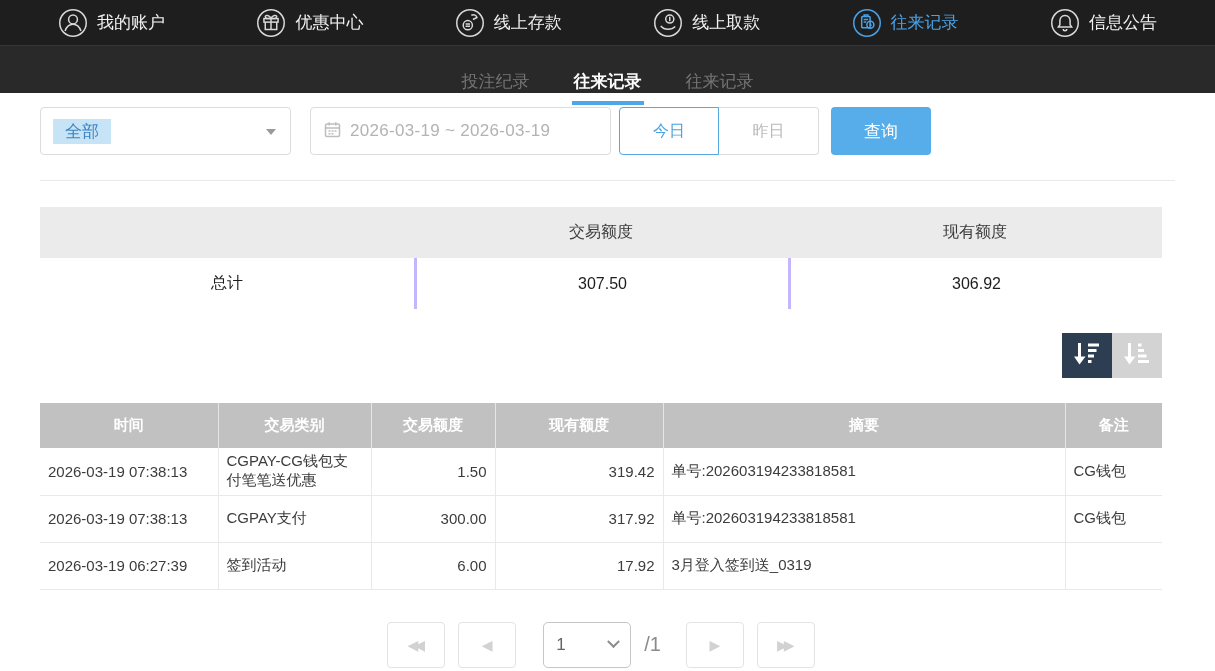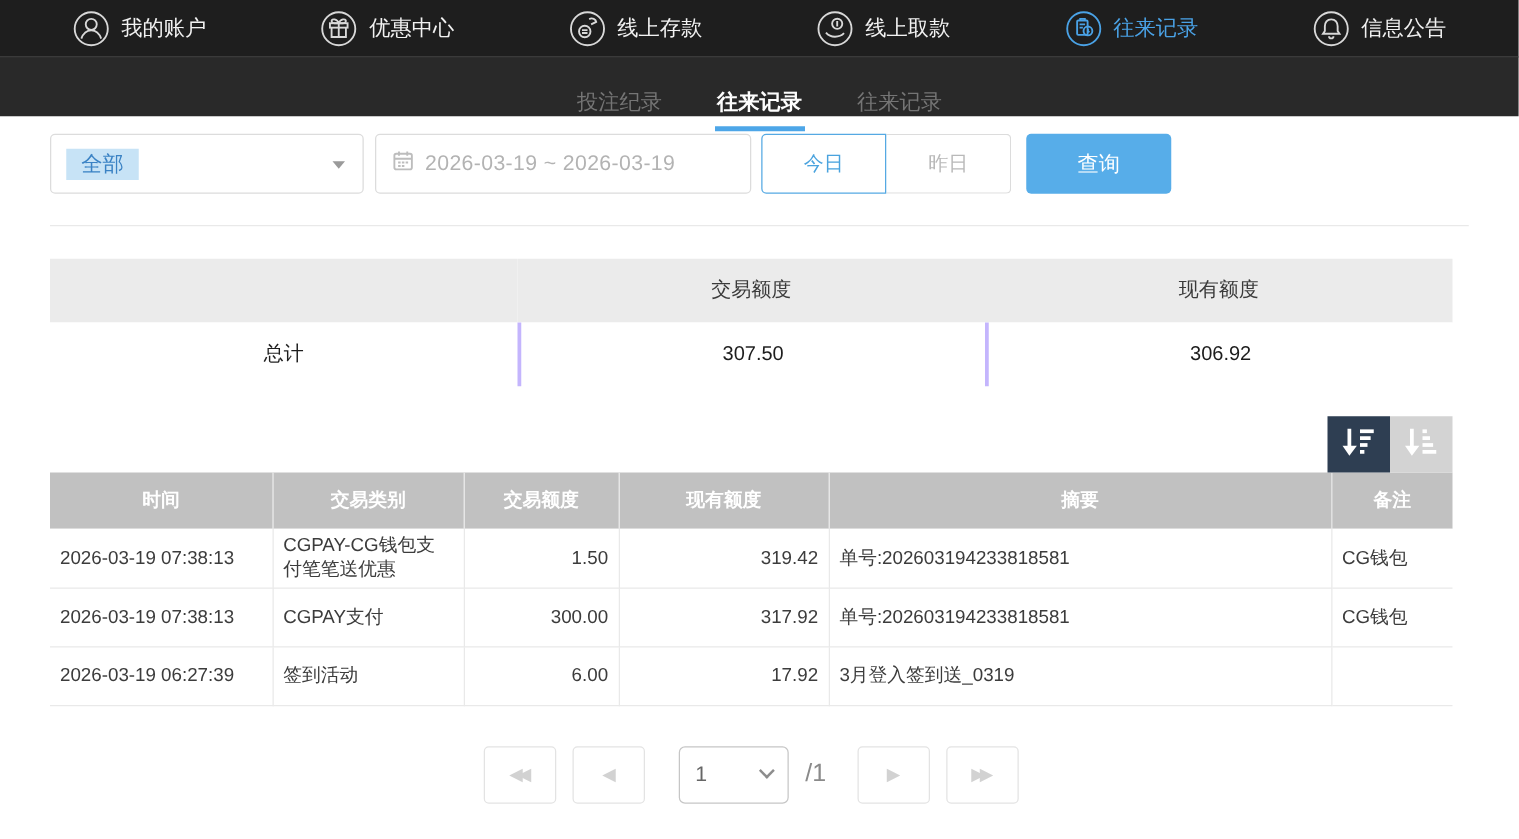--- a/index.html
+++ b/index.html
@@ -29,33 +29,33 @@
   .content { margin-left:40px; width:1122px; }
 
   .filter-row { margin-top:14px; display:flex; align-items:stretch; height:48px; }
   .type-select { width:251px; border:1px solid #dcdcdc; border-radius:4px;
         display:flex; align-items:center; padding:0 14px 0 12px; cursor:pointer;
         position:relative; background:#fff; }
   .type-select .val { font-size:17px; color:#3a82c4; background:#c7e3f6; padding:1px 12px; }
   .dd-arrow { position:absolute; right:14px; top:21px; width:0; height:0;
         border-left:5px solid transparent; border-right:5px solid transparent;
         border-top:6px solid #9a9a9a; }
-  .date-input { width:301px; margin-left:9px; border:1px solid #dcdcdc;
+  .date-input { width:301px; margin-left:19px; border:1px solid #dcdcdc;
         border-radius:4px; display:flex; align-items:center; gap:9px;
         padding-left:13px; cursor:pointer; background:#fff; }
   .date-input svg { stroke:#bdbdbd; }
   .date-input .val { font-size:17px; color:#b3b3b3; letter-spacing:.3px; }
   .btn-group { display:flex; margin-left:8px; }
   .qbtn { width:100px; background:#fff; border:1px solid #dcdcdc; font-size:16px;
         color:#b9b9b9; cursor:pointer; font-family:inherit; }
   .qbtn:first-child { border-radius:4px 0 0 4px; }
   .qbtn:last-child  { border-radius:0 4px 4px 0; }
   .qbtn + .qbtn { border-left:none; }
   .qbtn.active { border:1px solid #55a9e3; color:#4aa3de; position:relative; }
-  .search-btn { width:116px; margin-left:12px; background:#57ade9; border:none;
+  .search-btn { width:100px; margin-left:12px; background:#57ade9; border:none;
         border-radius:4px; color:#fff; font-size:17px; cursor:pointer;
         font-family:inherit; }
 
   .divider { margin-top:25px; border-top:1px solid #e9e9e9; width:1135px; }
 
   
   .summary { margin-top:26px; width:100%; }
   .summary .srow { display:flex; }
   .summary .scell { width:374px; height:51px; display:flex; align-items:center;
         justify-content:center; font-size:16px; }
@@ -64,21 +64,21 @@
   .summary .sbody .scell + .scell { border-left:3px solid #c4b5fd; }
 
   
   .sort-row { margin-top:24px; display:flex; justify-content:flex-end; }
   .sort-btn { width:50px; height:45px; border:none; cursor:pointer; display:flex;
         align-items:center; justify-content:center; padding:0; }
   .sort-btn.dark  { background:#2e3e52; }
   .sort-btn.light { background:#d3d3d3; }
 
   
-  table.records { width:1122px; border-collapse:collapse;
+  table.records { margin-top:25px; width:1122px; border-collapse:collapse;
         table-layout:fixed; }
   table.records th { background:#c1c1c1; color:#fff; font-size:15px;
         font-weight:bold; height:45px; border-right:1px solid #e6e6e6; }
   table.records th:last-child { border-right:none; }
   table.records td { height:47px; font-size:15px; color:#3c3c3c;
         border-bottom:1px solid #e9e9e9; border-right:1px solid #e9e9e9;
         padding:4px 8px; background:#fff; }
   table.records td:last-child { border-right:none; }
   td.al { text-align:left; }  td.ar { text-align:right; padding-right:11px; }
   td.pad-l { padding-left:14px; }

